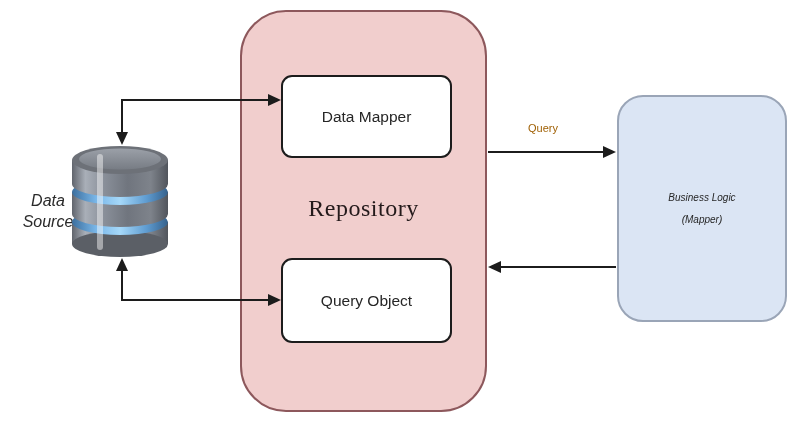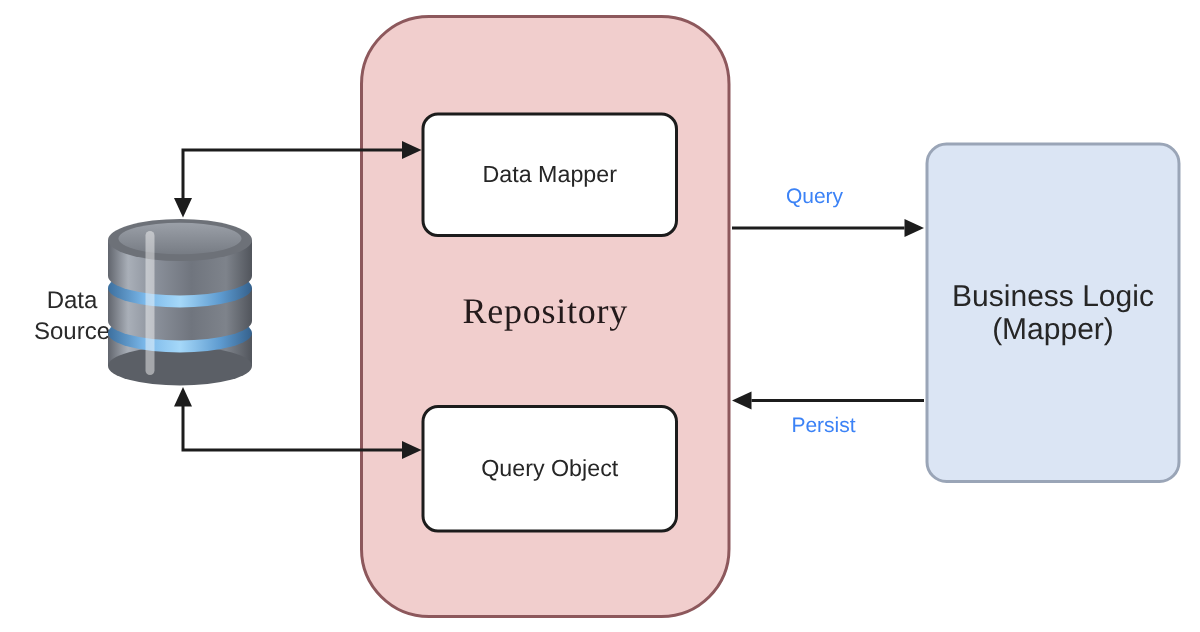--- a/index.html
+++ b/index.html
@@ -17,34 +17,35 @@
     position:absolute;left:240px;top:195px;width:247px;text-align:center;
     font-size:24px;color:#241a1b;letter-spacing:0.5px;font-family:Liberation Serif, serif;
   }
   .inner-box{
     position:absolute;width:167px;height:79px;background:var(--box_fill);
     border:2px solid var(--box_border);border-radius:11px;
     display:flex;align-items:center;justify-content:center;
     font-size:15.5px;color:#262626;
   }
   #data-mapper{left:281px;top:62px;margin-top:13px;}
-  #query-object{left:281px;top:258px;height:81px;margin-top:12px;}
+  #query-object{left:281px;top:258px;height:81px;}
   #business-logic{
     position:absolute;left:617px;top:95px;width:166px;height:223px;
     background:var(--client_fill);border:2px solid var(--client_border);
-    border-radius:14px;display:flex;flex-direction:column;align-items:center;
-    justify-content:center;font-size:20px;color:#262626;line-height:22px;
+    border-radius:26px;display:flex;flex-direction:column;align-items:center;
+    justify-content:center;font-size:10px;color:#262626;line-height:22px;
     text-align:center;
+    font-style:italic;
   }
   #data-source-label{
     position:absolute;left:10px;top:190px;width:76px;text-align:center;
-    font-size:16px;color:#2a2a2a;line-height:21px;
+    font-size:16px;color:#2a2a2a;line-height:21px;font-style:italic;
   }
   .edge-label{
-    position:absolute;width:90px;text-align:center;font-size:14px;color:#3b82f6;
+    position:absolute;width:90px;text-align:center;font-size:11px;color:#a16207;
   }
   #query-label{left:498px;top:122px;}
   #persist-label{left:504px;top:275px;}
   #arrow-layer,#db-icon{position:absolute;}
   #arrow-layer{left:0;top:0;}
   #db-icon{left:68px;top:142px;}
 </style>
 </head>
 <body>
 
@@ -127,15 +128,14 @@
     </g>
     <polygon points="603,146 603,158 616,152" fill="#1c1c1c"></polygon>
 
     <g stroke="#1c1c1c" stroke-width="2" fill="none">
       <path d="M616 267 H501"></path>
     </g>
     <polygon points="501,261 501,273 488,267" fill="#1c1c1c"></polygon>
   </svg>
 
   <div id="query-label" class="edge-label">Query</div>
-  <div id="persist-label" class="edge-label">Persist</div>
 
 </div>
 
 </body></html>

